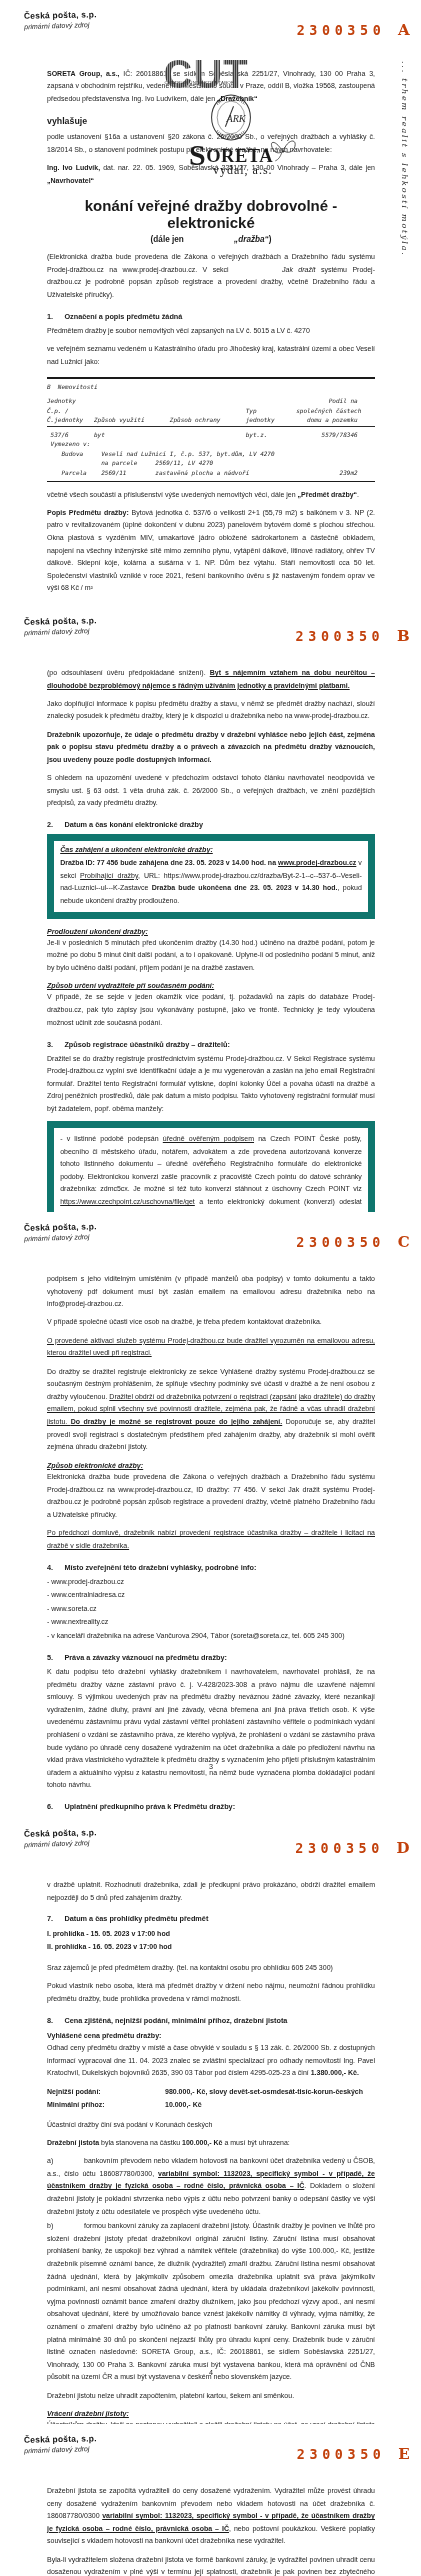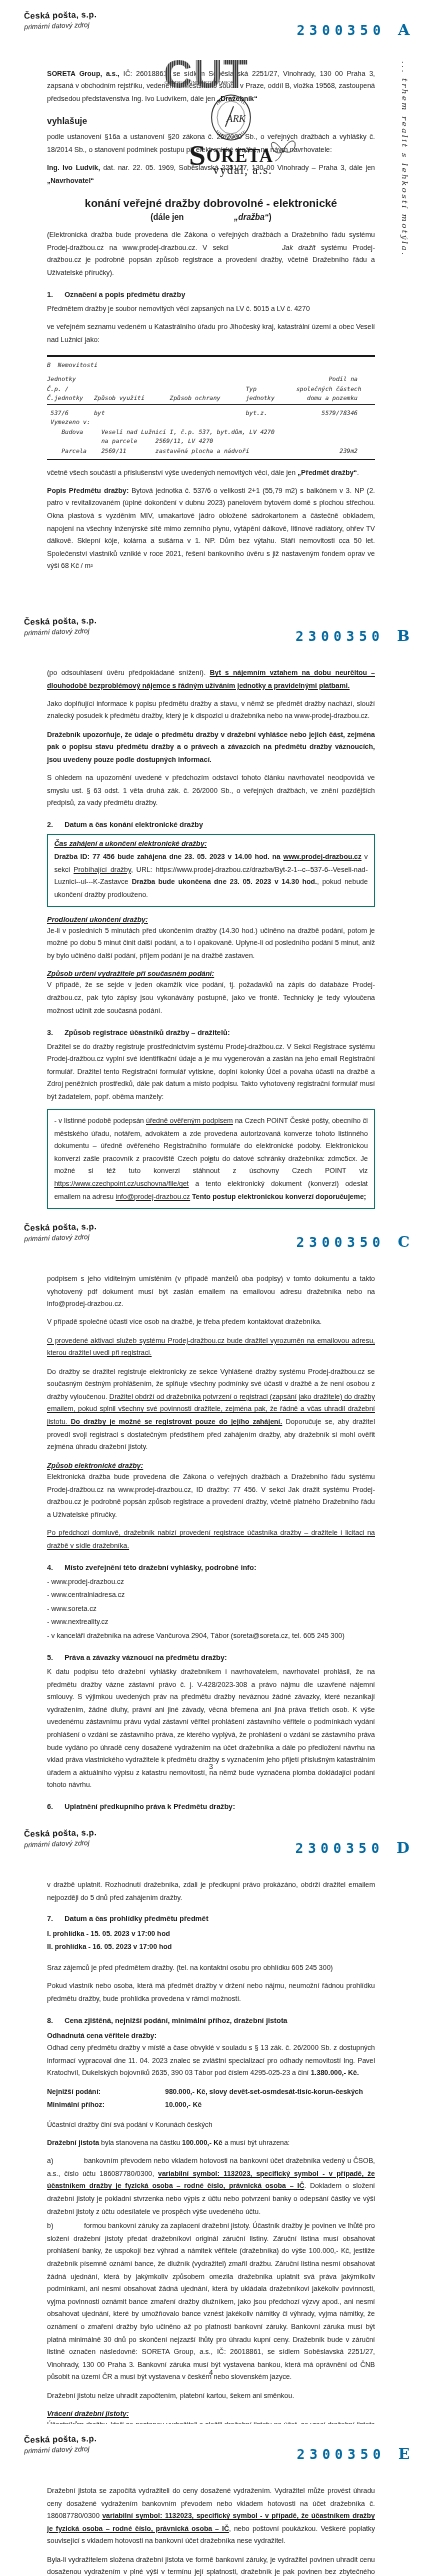--- a/index.html
+++ b/index.html
@@ -4,47 +4,47 @@
 <style>
   * { margin:0; padding:0; box-sizing:border-box; }
   html,body { background:#ffffff; }
   body { width:422px; height:3634px; position:relative; font-family:"Liberation Sans",sans-serif; color:#1b1b1b; }
   .page { position:relative; width:422px; height:606px; overflow:hidden; padding:0 47px; background:#fff; }
 
   
   .corp { position:absolute; left:24px; top:10.3px; transform:rotate(-1.2deg); }
   .corp-name { font-weight:700; font-size:8.5px; letter-spacing:0.2px; color:#161616; }
   .corp-sub { font-style:italic; font-size:7px; margin-top:1.5px; transform:rotate(-.8deg); color:#242424; }
-  .stamp { position:absolute; right:12.4px; top:20.6px; font-family:"DejaVu Sans Mono",monospace; font-size:13.4px; font-weight:700; letter-spacing:4.6px; color:#0369a1; white-space:nowrap; }
+  .stamp { position:absolute; right:12.4px; top:20.6px; font-family:"DejaVu Sans Mono",monospace; font-size:13.4px; font-weight:700; letter-spacing:4.6px; color:#c2410c; white-space:nowrap; }
   .stamp .lt { font-family:"DejaVu Serif",serif; font-size:15px; letter-spacing:0; font-weight:700; }
   .pagenum { position:absolute; left:0; right:0; top:550px; text-align:center; font-size:7.2px; color:#222; }
 
   
   .p { font-size:7px; line-height:12.6px; text-align:justify; margin:5.7px 0; }
   .first { margin-top:61px; }
   .b { font-weight:700; }
   .u { text-decoration:underline; }
   .bu { font-weight:700; text-decoration:underline; }
   .i { font-style:italic;margin-left:48px; }
   .iu { font-style:italic; font-weight:700; text-decoration:underline; font-size:7.1px; margin:8.2px 0 1px; }
   .sec { display:flex; gap:11.3px; font-weight:700; font-size:7.3px; margin:10.3px 0 4.1px; }
   .sub { font-weight:700; font-size:7.1px; margin:7.7px 0 1.5px; }
   .aa { display:inline-block; width:37px; }
-  .box { border:1px solid #0f766e; padding:2.6px 6.2px; margin:5.2px 0; }
+  .box { border:7px solid #0f766e; padding:2.6px 6.2px; margin:5.2px 0; }
   .kv { display:flex; font-size:7px; line-height:13px; }
   .kv .k { width:118px; font-weight:700; flex:none; }
   .kv .v { font-weight:700; }
   .list .p { margin:1px 0; }
 
   
   .title { text-align:center; margin-top:12.4px; }
   .title-1 { font-size:10.3px; font-weight:700; letter-spacing:0.3px; }
   .title-2 { font-size:9.8px; font-weight:700; margin-top:5.2px; }
   .h-vyhlasuje { text-align:left; font-size:8.8px; font-weight:700; margin:10.3px 0 5.2px; }
-  .h-konani { text-align:center; font-size:11px; font-weight:700; margin-top:9.3px; }
+  .h-konani { text-align:center; font-size:15px; font-weight:700; margin-top:9.3px; }
   .h-konani2 { text-align:center; font-size:8.2px; font-weight:700; margin:4.1px 0 7.2px; }
 
   
   .tbl { border-top:2.6px double #1a1a1a; border-bottom:1.5px solid #1a1a1a; padding:3.6px 0 4.1px; margin:8.2px 0 6.2px; }
   .mono { font-family:"DejaVu Sans Mono",monospace; font-style:italic; font-size:6px; line-height:9.5px; white-space:pre; color:#242424; }
   .hdr-u { border-bottom:0.8px solid #2a2a2a; padding-bottom:1.5px; margin-bottom:2.6px; }
   .sp { height:4.6px; }
 
   
   .logorow { display:flex; align-items:center; padding-top:56px; height:62px;flex-direction:column; }
@@ -113,21 +113,21 @@
 
   <p class="p"><span class="b">Ing. Ivo Ludvík,</span><span> dat. nar. 22. 05. 1969, Soběslavská 2251/27, 130 00 Vinohrady – Praha 3, dále jen </span><span class="b">„Navrhovatel“</span></p>
 
   <div class="h-konani">konání veřejné dražby dobrovolné - elektronické</div>
   <div class="h-konani2"><span>(dále jen </span><span class="i">„dražba“</span><span>)</span></div>
 
   <p class="p"><span>(Elektronická dražba bude provedena dle Zákona o veřejných dražbách a Dražebního řádu systému Prodej-dražbou.cz na www.prodej-drazbou.cz. V sekci </span><span class="i">Jak dražit</span><span> systému Prodej-dražbou.cz je podrobně popsán způsob registrace a provedení dražby, včetně Dražebního řádu a Uživatelské příručky).</span></p>
 
   <div class="sec">
       <span>1.</span>
-      <span>Označení a popis předmětu dražby</span>
+      <span>Označení a popis předmětu žádná</span>
     </div>
   <p class="p" style="margin-top:1px">Předmětem dražby je soubor nemovitých věcí zapsaných na LV č. 5015 a LV č. 4270</p>
   <p class="p">ve veřejném seznamu vedeném u Katastrálního úřadu pro Jihočeský kraj,  katastrální území a obec Veselí nad Lužnicí jako:</p>
 
   <div class="tbl">
     <div class="mono">B  Nemovitosti</div>
     <div class="sp"></div>
     <div class="mono">Jednotky                                                                      Podíl na</div>
     <div class="mono">Č.p. /                                                 Typ           společných částech</div>
     <div class="mono hdr-u">Č.jednotky   Způsob využití       Způsob ochrany       jednotky         domu a pozemku</div>
@@ -244,21 +244,21 @@
   <p class="p b" style="margin:1px 0">I. prohlídka  -  15. 05. 2023 v 17:00 hod</p>
   <p class="p b" style="margin:1px 0">II. prohlídka -  16. 05. 2023 v 17:00 hod</p>
 
   <p class="p" style="margin-top:8.2px">Sraz zájemců je před předmětem dražby. (tel. na kontaktní osobu pro obhlídku 605 245 300)</p>
   <p class="p">Pokud vlastník nebo osoba, která má předmět dražby v držení nebo nájmu, neumožní řádnou prohlídku předmětu dražby, bude prohlídka provedena v rámci možností.</p>
 
   <div class="sec">
       <span>8.</span>
       <span>Cena zjištěná, nejnižší podání, minimální příhoz, dražební jistota</span>
     </div>
-  <div class="sub">Odhadnutá cena věřitele dražby:</div>
+  <div class="sub">Vyhlášené cena předmětu dražby:</div>
   <p class="p" style="margin-top:1px"><span>Odhad ceny předmětu dražby v místě a čase obvyklé v souladu s § 13 zák. č. 26/2000 Sb. z dostupných informací vypracoval dne 11. 04. 2023 znalec se zvláštní specializací pro odhady nemovitostí Ing. Pavel Kratochvíl, Dukelských bojovníků 2635, 390 03 Tábor pod číslem 4295-025-23 a činí </span><span class="b">1.380.000,- Kč.</span></p>
 
   <div class="kv">
       <span class="k">Nejnižší podání:</span>
       <span class="v">980.000,- Kč, slovy devět-set-osmdesát-tisíc-korun-českých</span>
     </div>
   <div class="kv">
       <span class="k">Minimální příhoz:</span>
       <span class="v">10.000,- Kč</span>
     </div>

